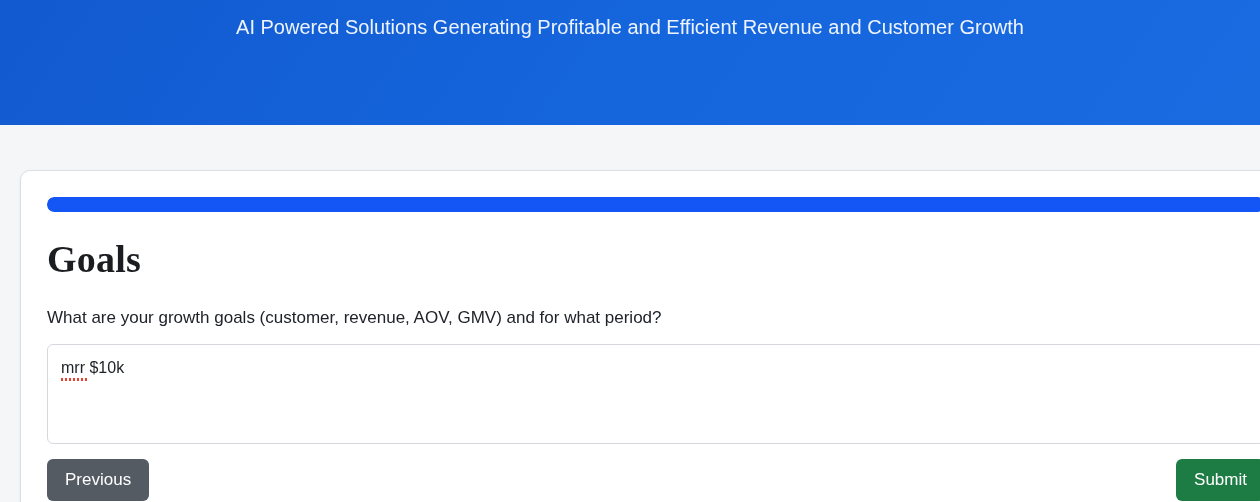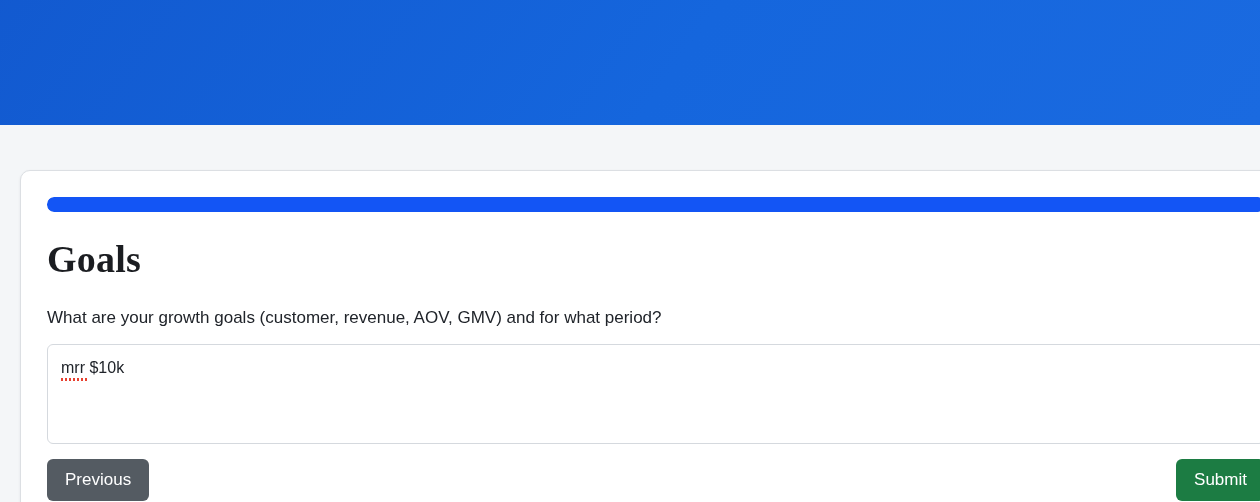--- a/index.html
+++ b/index.html
@@ -145,20 +145,21 @@
   }
 
   .btn-previous { background: #545b62; }
   .btn-submit   { background: #1c7c43; }
 </style>
 </head>
 <body>
 
 <div class="site-header">
   <div class="site-title">Strategy</div>
+  <div class="site-subtitle">AI Powered Solutions Generating Profitable and Efficient Revenue and Customer Growth</div>
 </div>
 
 <div class="card">
 
   <div class="progress-track">
     <div class="progress-fill" id="progress-fill" style="width: 100%;"></div>
   </div>
 
   <div class="section-title">Goals</div>
 

